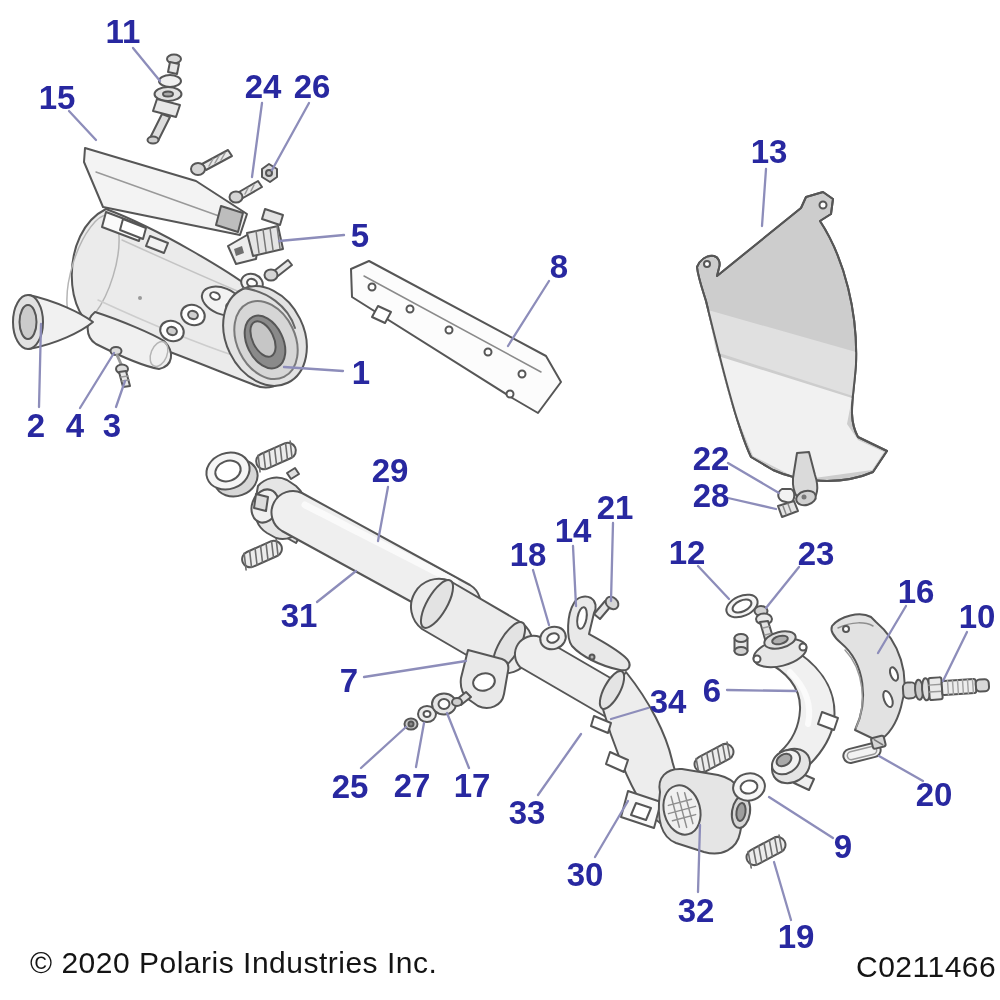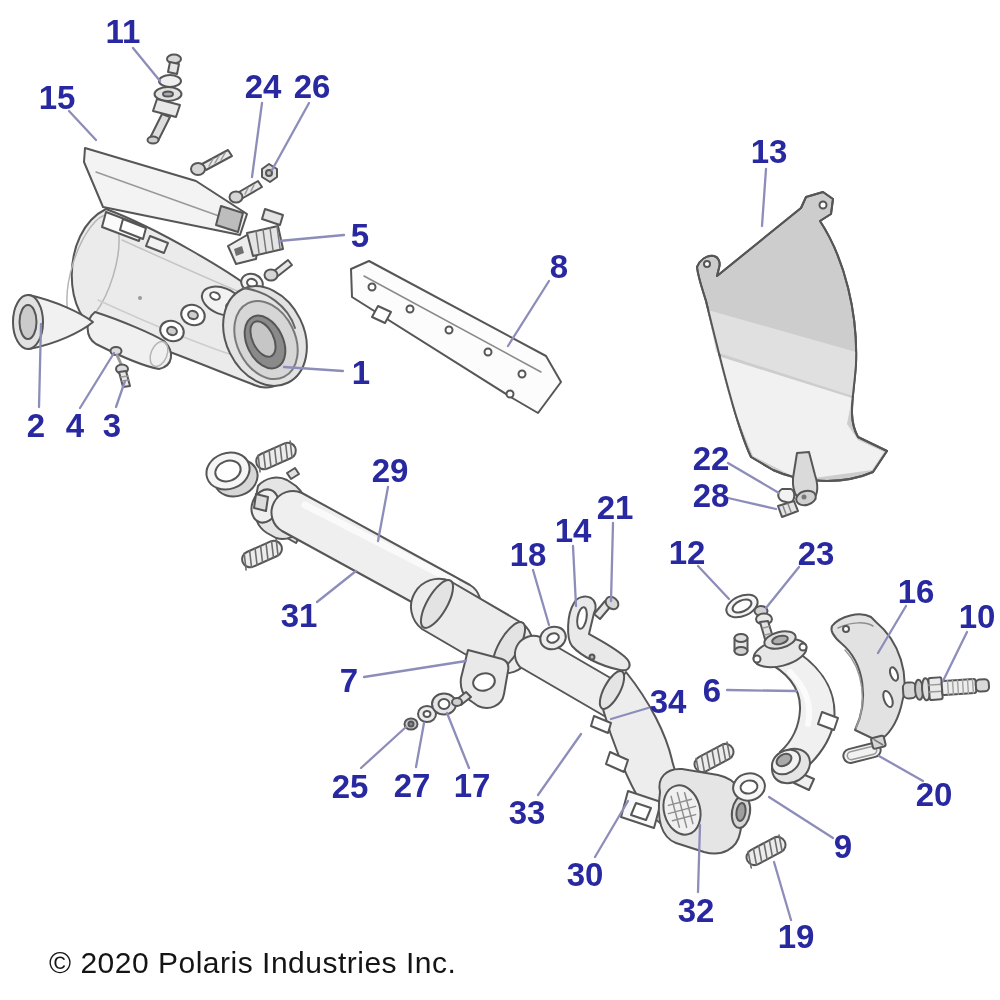--- a/index.html
+++ b/index.html
@@ -11,21 +11,21 @@
   .part{stroke:#565656;stroke-width:2;stroke-linejoin:round;stroke-linecap:round;fill:none;}
   .thin{stroke-width:1.5;}
   .callout-num{
     fill:var(--callout_text,#2828a0);
     font-family:"Liberation Sans",sans-serif;
     font-size:33px;font-weight:700;
     text-anchor:middle;dominant-baseline:central;
   }
   .leader{stroke:var(--leader_line,#8d8dba);stroke-width:2.3;stroke-linecap:round;}
   .footer-text{
-    position:absolute;color:#141414;font-size:30px;letter-spacing:0.5px;white-space:nowrap;margin-left:19px;
+    position:absolute;color:#141414;font-size:30px;letter-spacing:0.5px;white-space:nowrap;
   }
   #copyright{left:30px;top:946px;}
   #part-code{left:856px;top:950px;}
 </style>
 </head>
 <body>
 
 <div class="stage">
   <svg width="1000" height="1000" viewBox="0 0 1000 1000">
     <defs>
@@ -429,13 +429,14 @@
           <text x="527" y="812" class="callout-num">33</text>
         </g>
         <g>
           <line x1="648" y1="708" x2="611" y2="719" class="leader"></line>
           <text x="668" y="701" class="callout-num">34</text>
         </g>
       </g>
   </svg>
 
   <div id="copyright" class="footer-text">© 2020 Polaris Industries Inc.</div>
+  <div id="part-code" class="footer-text">C0211466</div>
 </div>
 
 </body></html>

